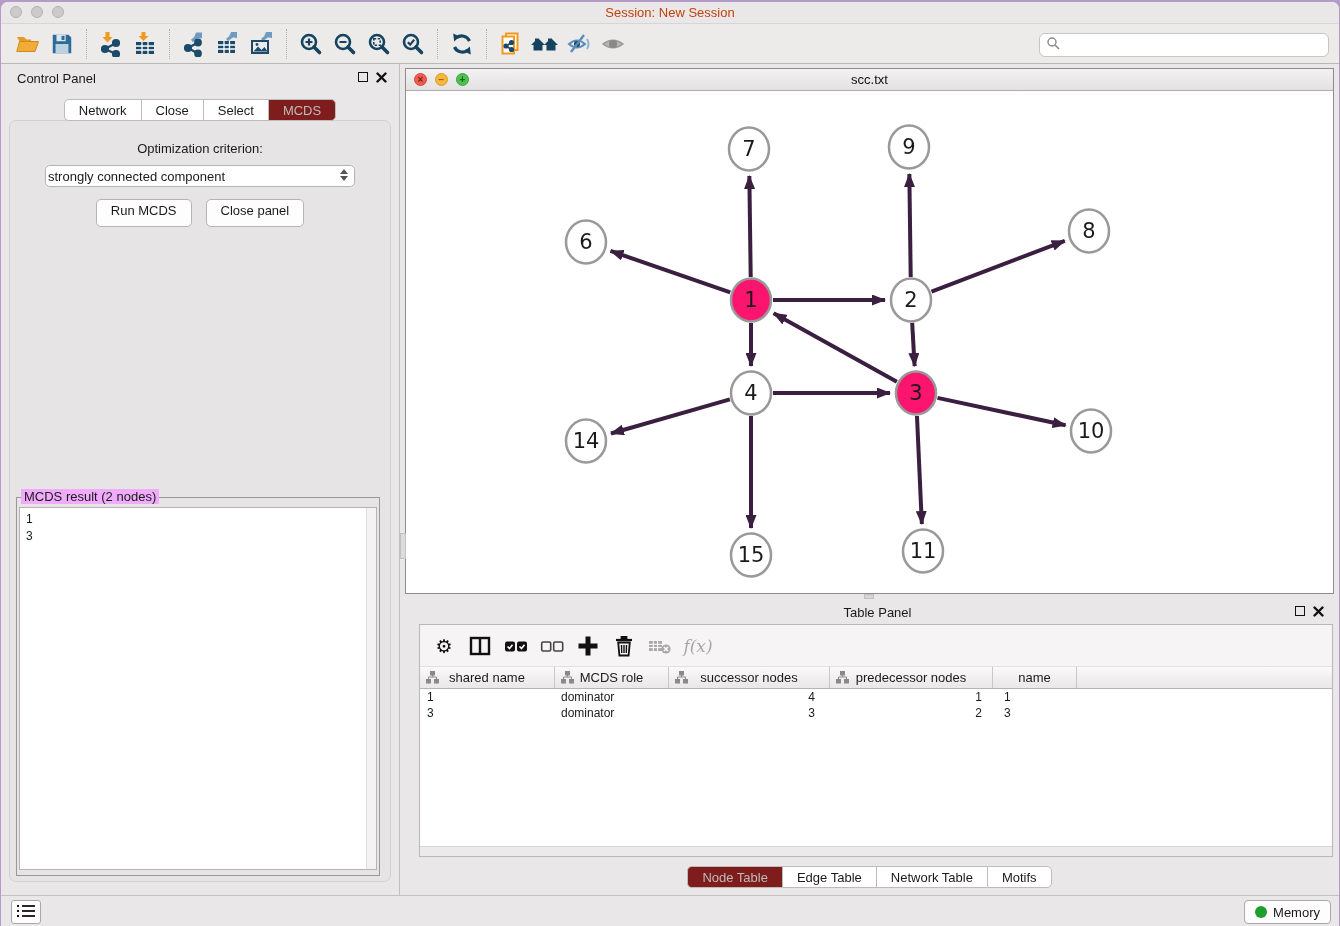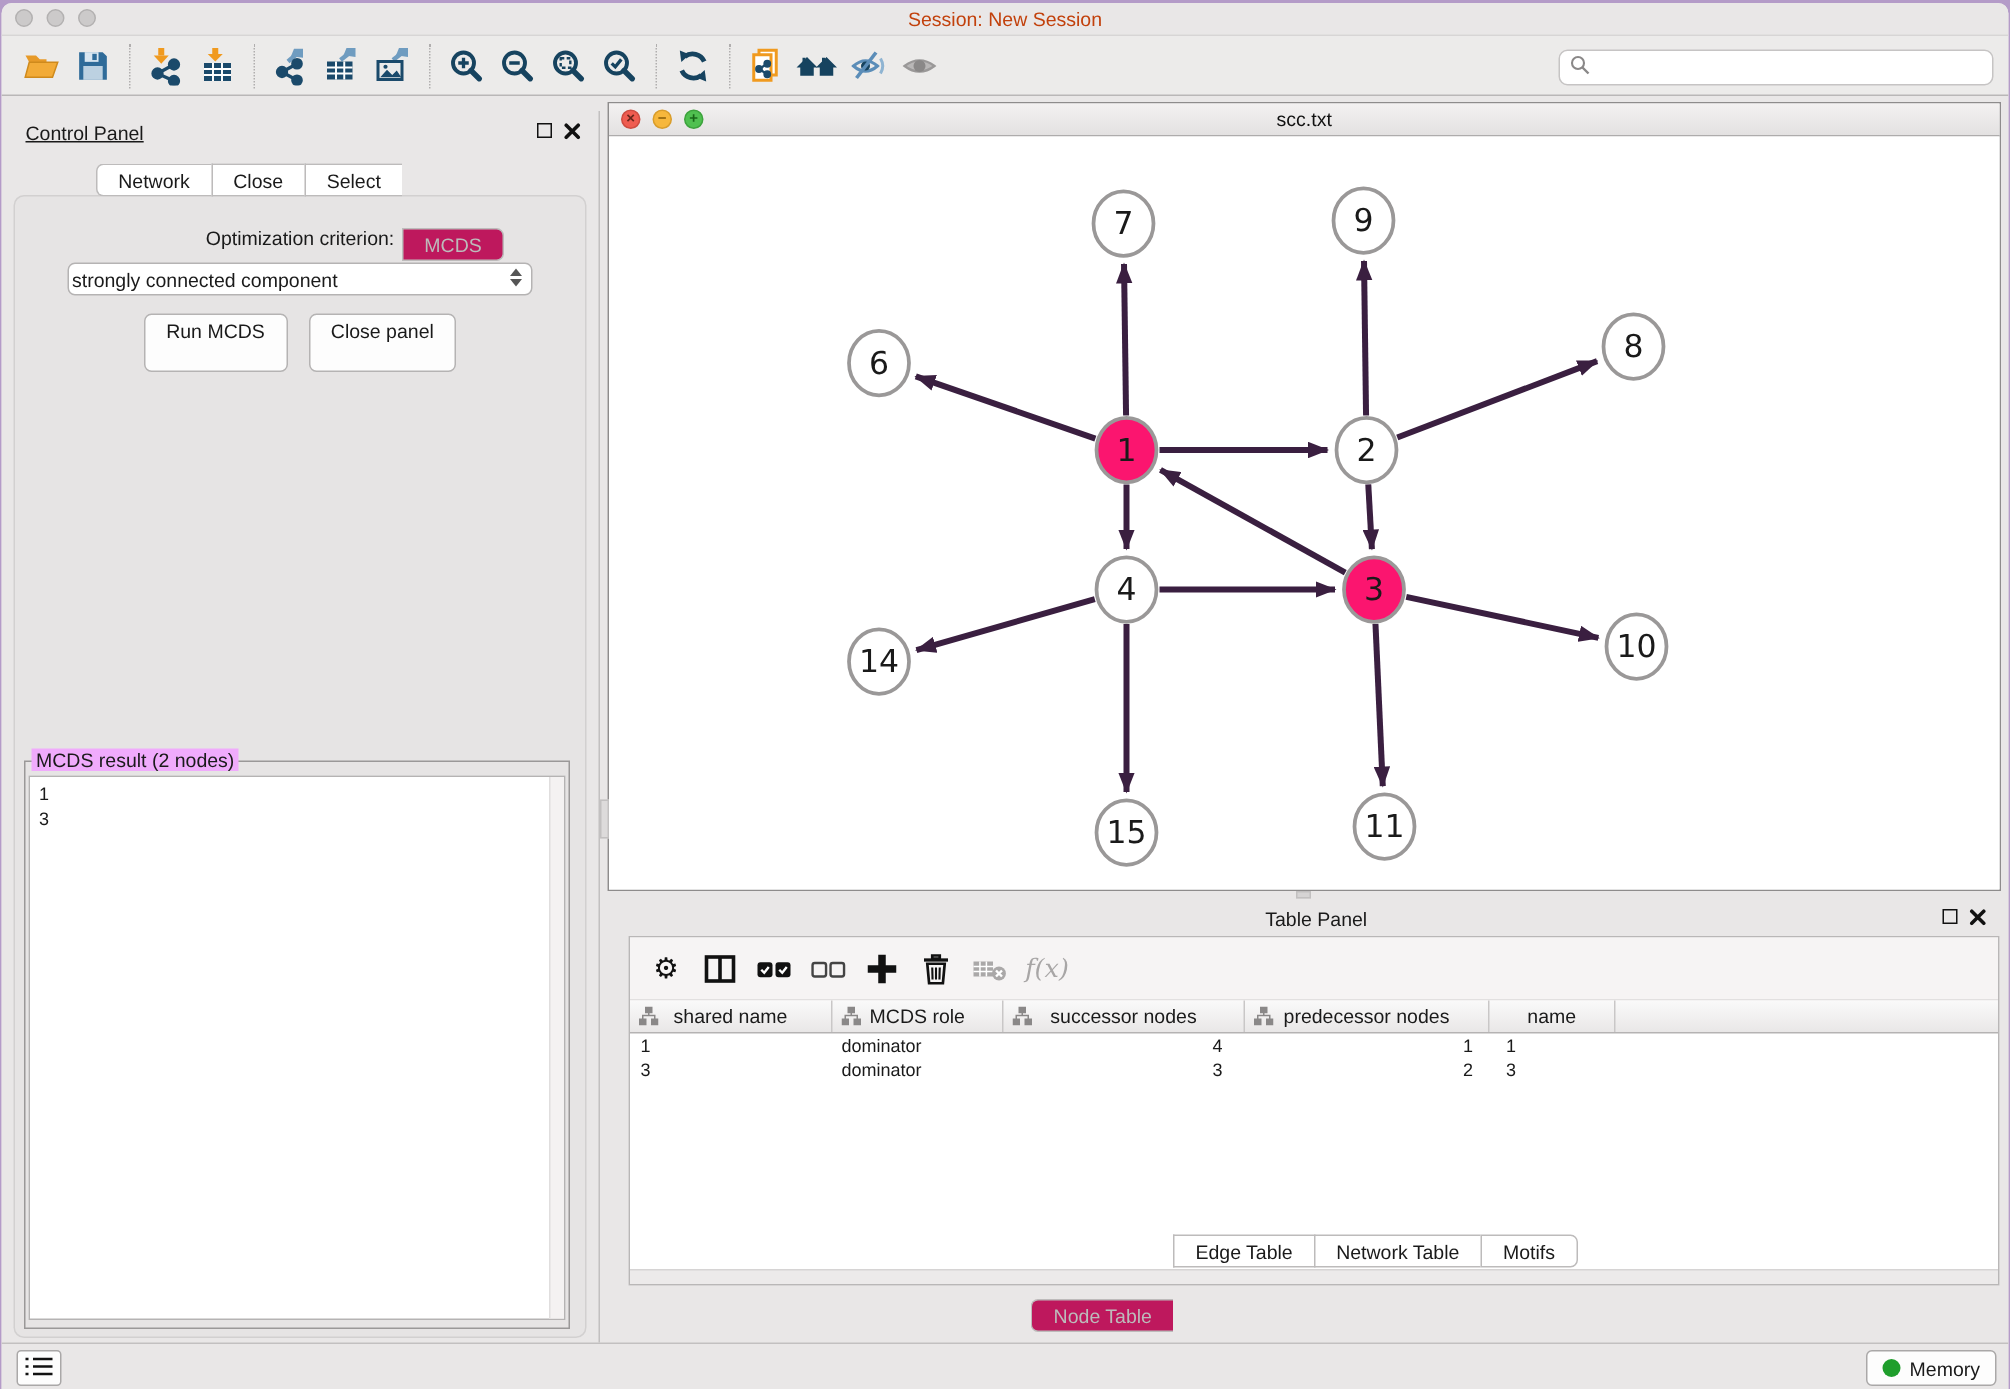--- a/index.html
+++ b/index.html
@@ -18,39 +18,39 @@
   .tb-btn { width:34px; height:32px; display:flex; align-items:center; justify-content:center; }
   .tb-btn svg { display:block; }
   .tb-sep { width:1px; height:30px; border-left:1px dotted #b0aeae; margin:0 7px; }
   .search-wrap { position:absolute; right:10px; top:9px; width:290px; height:24px; background:#fff; border:1px solid #c6c4c4; border-radius:6px; display:flex; align-items:center; padding-left:6px; }
   .search-wrap input { border:none; outline:none; flex:1; height:20px; font-size:13px; font-family:"Liberation Sans",sans-serif; background:transparent; }
 
   
   .main { position:relative; height:831px; background:#e9e7e7; }
 
   
-  .control-panel { position:absolute; left:0; top:10px; width:399px; height:831px; border-right:1px solid #c2c0c0;text-decoration:underline; }
+  .control-panel { position:absolute; left:0; top:0; width:399px; height:831px; border-right:1px solid #c2c0c0; }
   .panel-titlerow { position:relative; height:26px; padding:7px 0 0 16px; }
   .panel-btns { position:absolute; right:12px; top:7px; display:flex; gap:8px; align-items:center; }
   .float-btn { width:10px; height:10px; border:1.6px solid #111; background:transparent; }
   .close-x { width:11px; height:11px; }
   .cp-tabs { position:absolute; top:35px; left:0; width:100%; display:flex; justify-content:center; z-index:2; }
   .tab { height:22px; padding:3px 14px 0; background:#fff; border:1px solid #bdbbbb; border-right:none; text-align:center; }
   .tab:first-child { border-radius:5px 0 0 5px; }
   .tab:last-child { border-radius:0 5px 5px 0; border-right:1px solid #bdbbbb; }
-  .tab.sel { background:#be185d; color:#bdbbbb;margin-top:43px; }
+  .tab.sel { background:#7f1d1d; color:#bdbbbb; }
   .cp-body { position:absolute; left:8px; right:8px; top:56px; bottom:13px; background:#e6e4e4; border:1px solid #d2d0d0; border-radius:7px; }
   .opt-label { text-align:center; margin-top:20px; }
   .combo { position:relative; margin:9px auto 0; width:310px; height:22px; background:#fff; border:1px solid #b5b3b3; border-radius:5px; padding:3px 22px 0 2px; white-space:nowrap; overflow:hidden; }
   .combo .stepper { position:absolute; right:6px; top:3px; display:flex; flex-direction:column; gap:2px; }
   .combo .stepper i { display:block; width:0; height:0; border-left:4px solid transparent; border-right:4px solid transparent; }
   .combo .stepper .up { border-bottom:5px solid #555; }
   .combo .stepper .dn { border-top:5px solid #555; }
   .cp-buttons { display:flex; justify-content:center; gap:14px; margin-top:12px; }
-  .push-btn { height:39px; padding:3px 14px 2px; background:#fdfdfd; border:1px solid #b5b3b3; border-radius:5px; text-align:center; }
+  .push-btn { height:28px; padding:3px 14px 2px; background:#fdfdfd; border:1px solid #b5b3b3; border-radius:5px; text-align:center; }
   .groupbox { position:absolute; left:6px; right:10px; top:376px; bottom:5px; border:1px solid #9a9898; }
   .groupbox .legend { position:absolute; top:-9px; left:4px; background:#f0abfc; padding:0 3px; font-size:13px; }
   .result-area { position:absolute; left:2px; right:2px; top:9px; bottom:5px; background:#fff; border:1px solid #b5b3b3; font-size:12px; line-height:17px; padding:3px 6px; }
   .result-scroll { position:absolute; top:0; bottom:0; right:0; width:10px; background:#f4f2f2; border-left:1px solid #e0dede; }
 
   
   .net-frame { position:absolute; left:404px; top:4px; width:929px; height:526px; background:#fff; border:1px solid #8e8c8c; }
   .net-title { position:relative; height:22px; background:linear-gradient(#f3f1f1,#e3e1e1); border-bottom:1px solid #aead ad; border-bottom:1px solid #aeacac; }
   .net-title .title-text { position:absolute; left:0; right:0; top:3px; text-align:center; color:#111; }
   .frame-lights { position:absolute; left:8px; top:4px; display:flex; gap:8px; }

